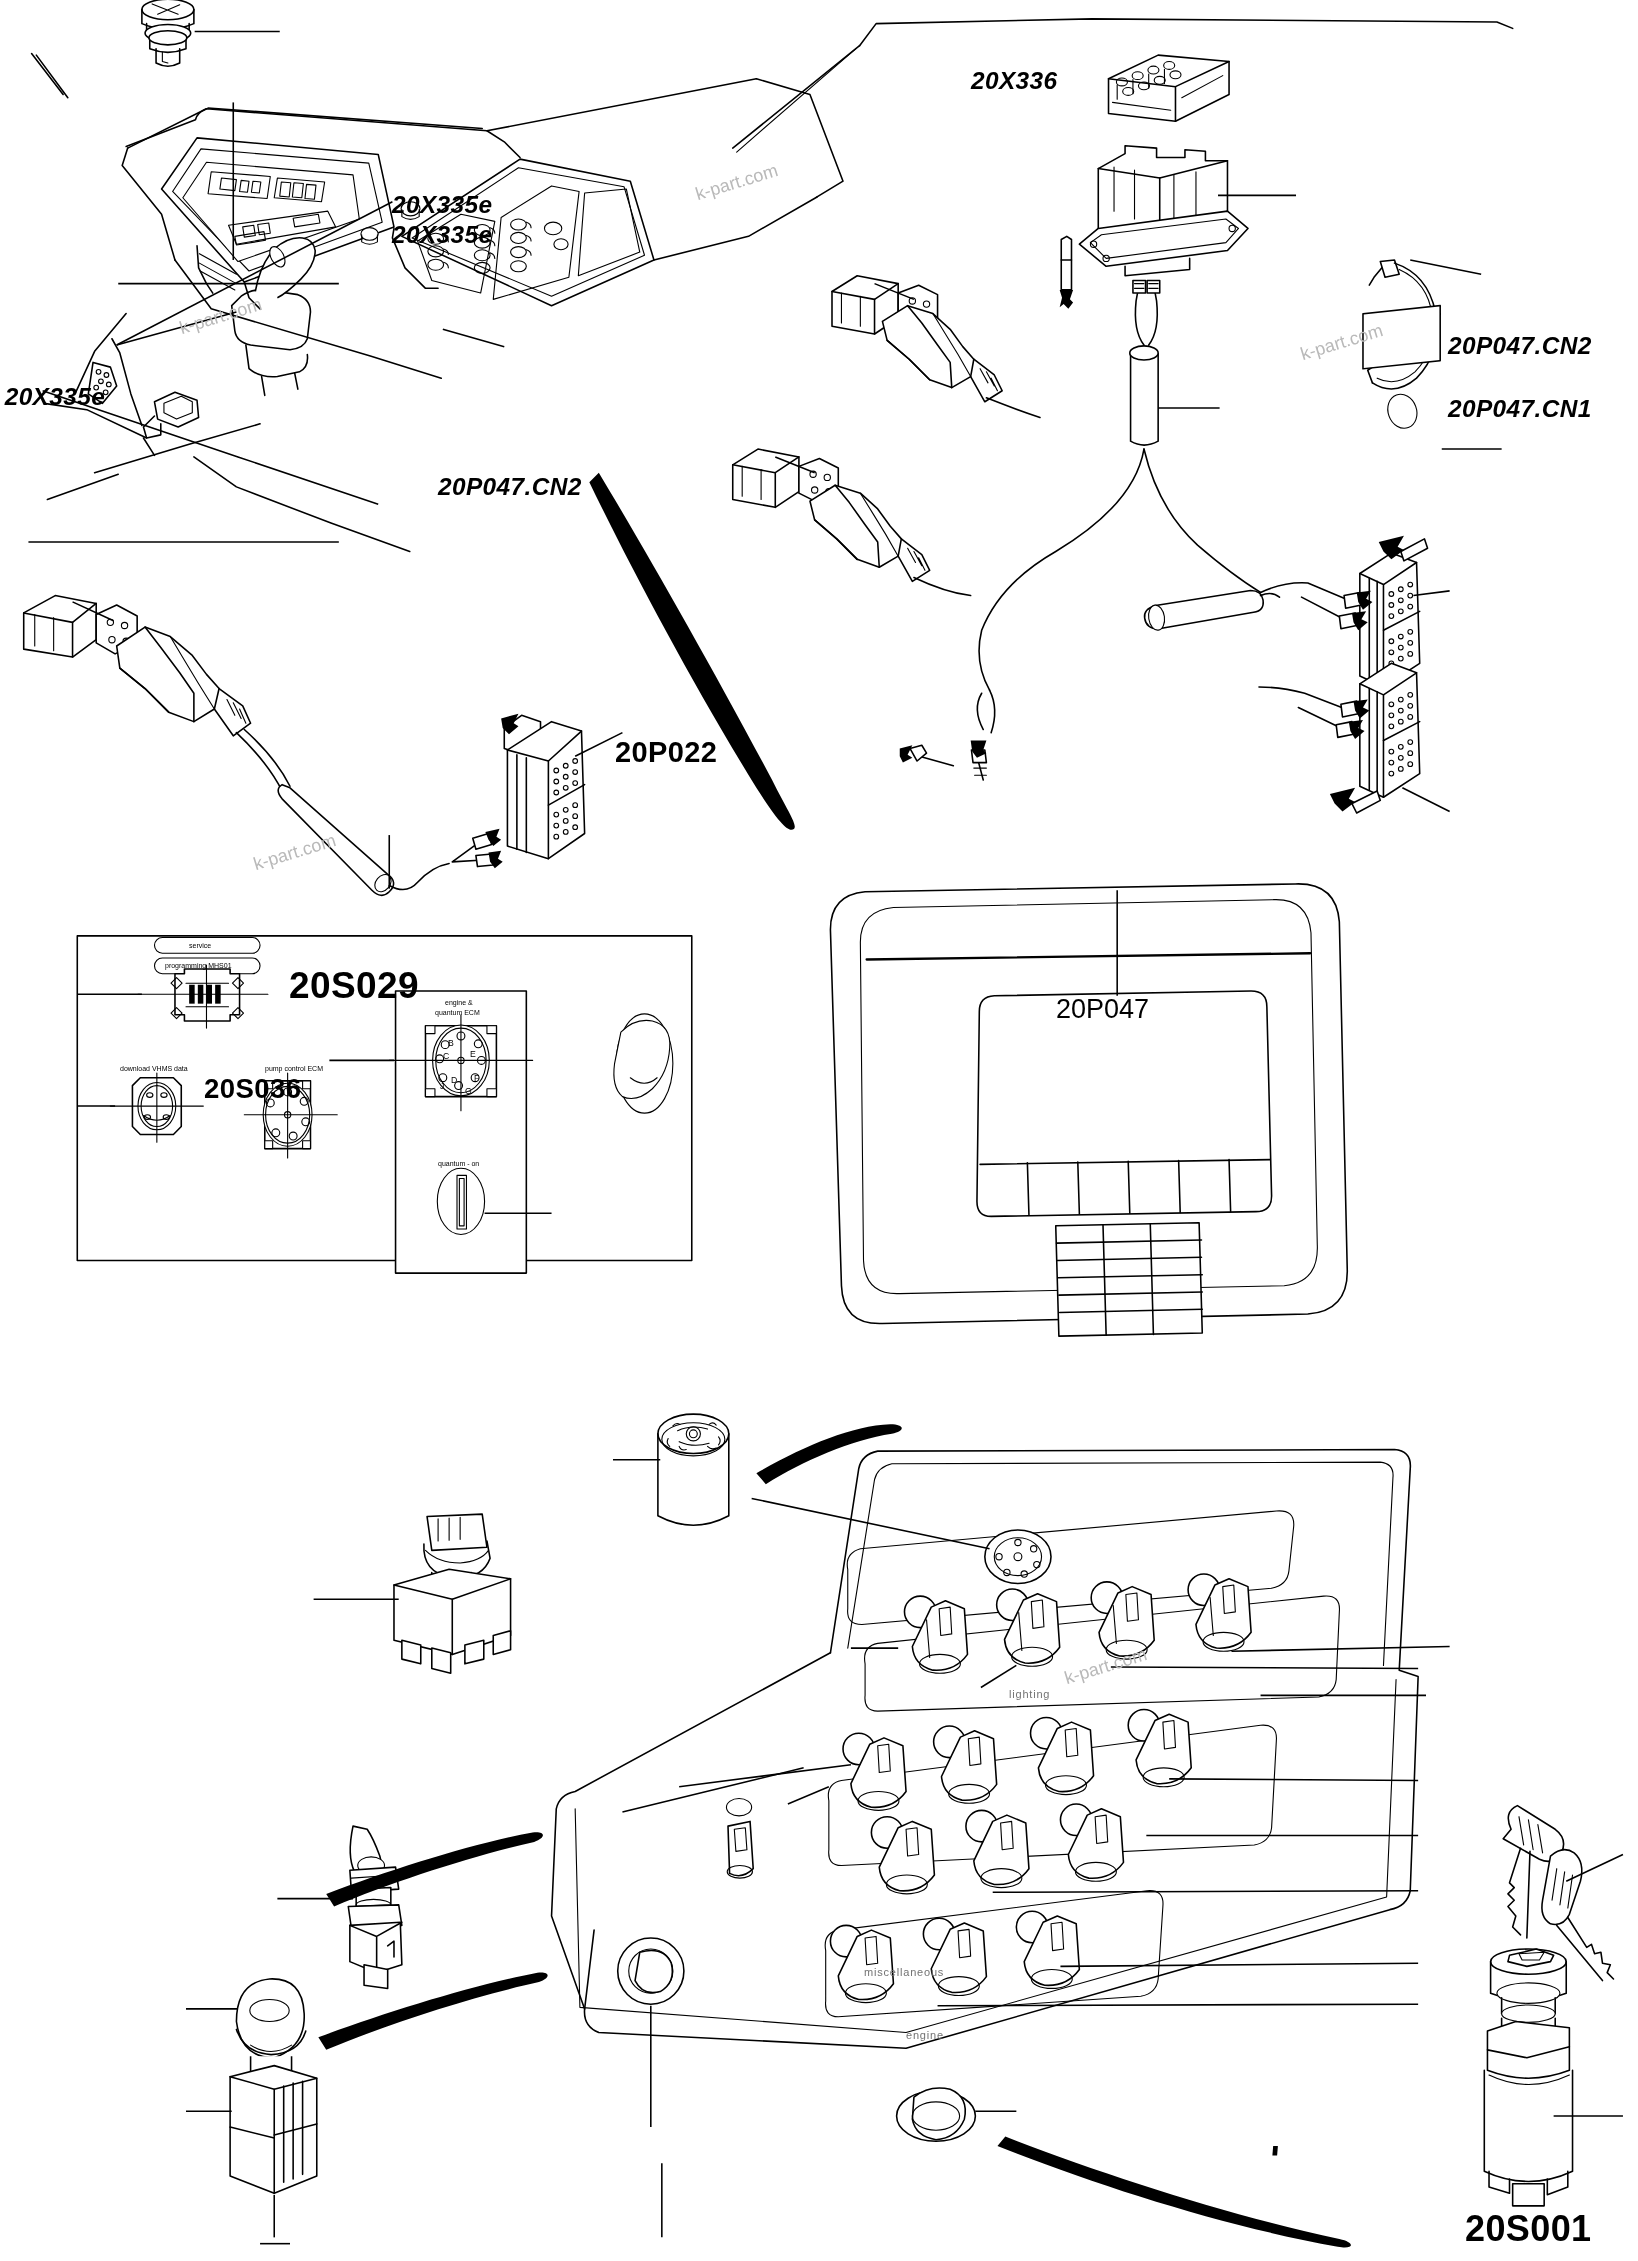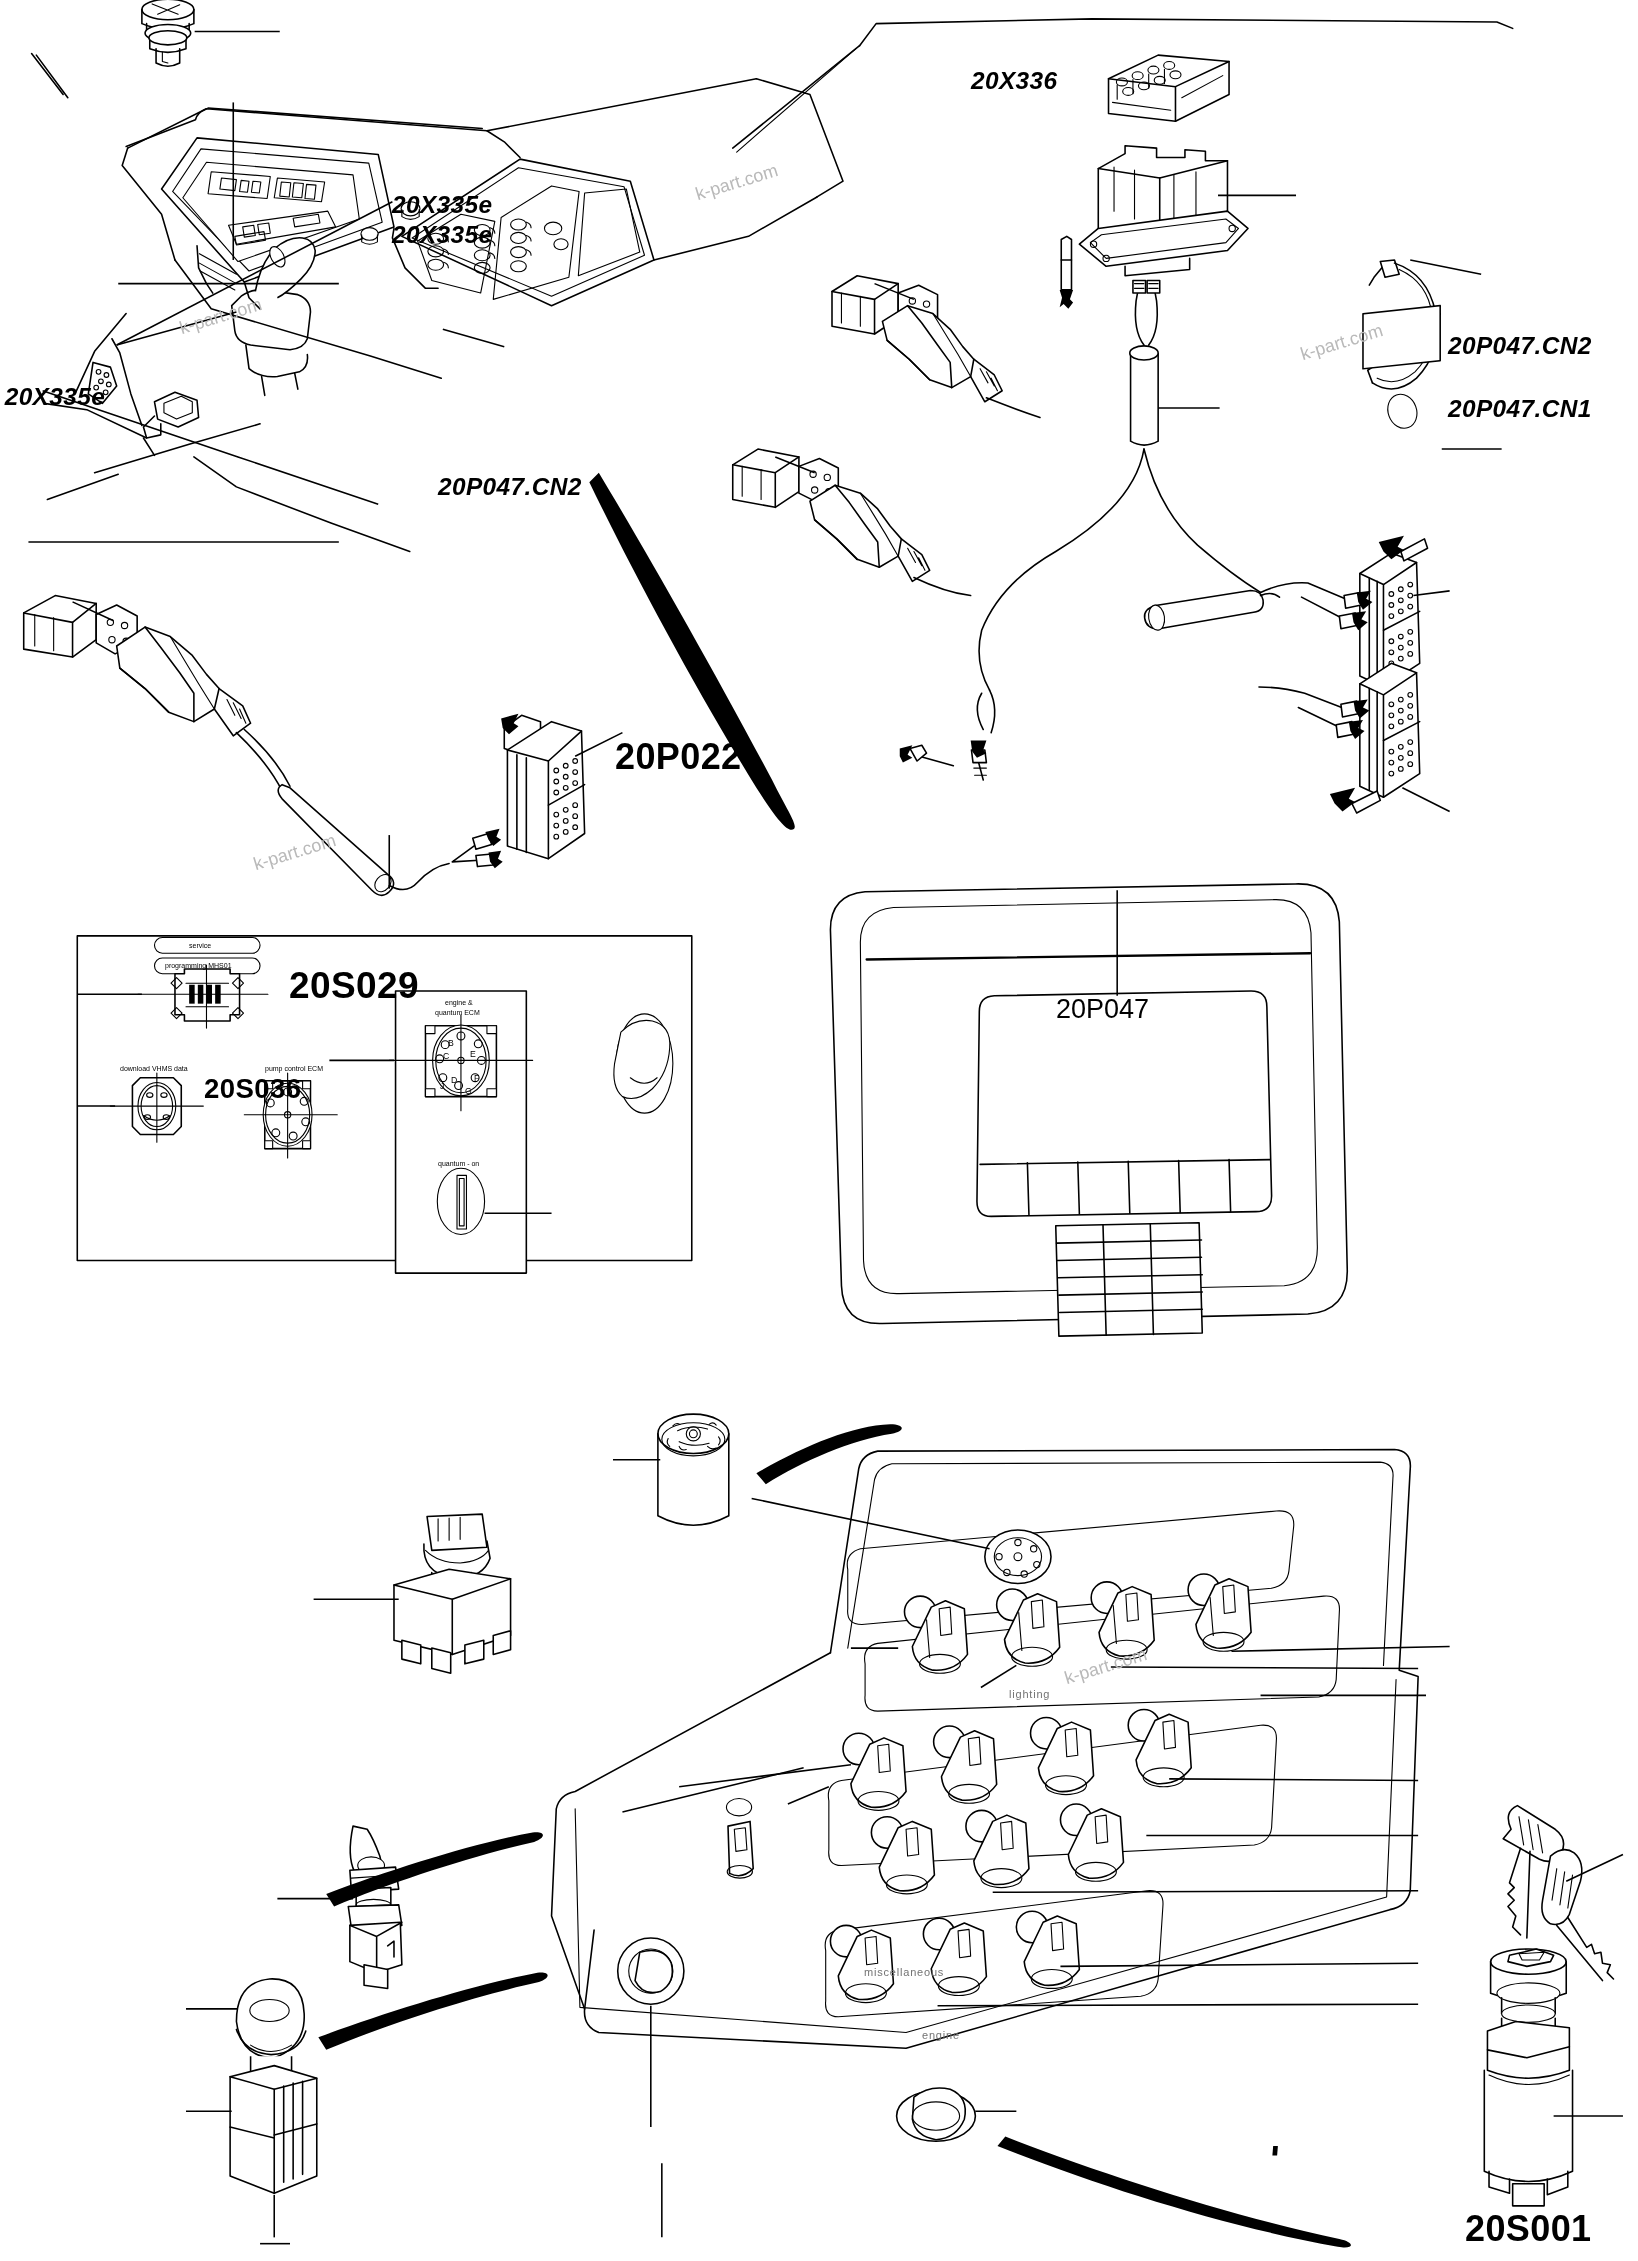--- a/index.html
+++ b/index.html
@@ -799,30 +799,30 @@
 
 </svg>
 
 <div class="lbl" style="left:971px;top:67px;">20X336</div>
 <div class="lbl" style="left:392px;top:191px;">20X335e</div>
 <div class="lbl" style="left:392px;top:221px;">20X335e</div>
 <div class="lbl" style="left:4.7px;top:383px;">20X335e</div>
 <div class="lbl" style="left:1448px;top:332px;">20P047.CN2</div>
 <div class="lbl" style="left:1448px;top:395px;">20P047.CN1</div>
 <div class="lbl" style="left:438px;top:473px;">20P047.CN2</div>
-<div class="lbl plain" style="left:615px;top:736px;font-size:36px;">20P022</div>
+<div class="lbl plain" style="left:615px;top:736px;font-size:29px;">20P022</div>
 <div class="lbl plain" style="left:289px;top:965px;font-size:37px;">20S029</div>
 <div class="lbl plain" style="left:204px;top:1073px;font-size:27.6px;">20S036</div>
 <div class="lbl plain" style="left:1465px;top:2208px;font-size:36px;">20S001</div>
 
 <div class="boxlab" style="left:1056px;top:994px;">20P047</div>
 
 <div class="panlab" style="left:1009px;top:1688px;">lighting</div>
 <div class="panlab" style="left:864px;top:1942px;margin-top:24px;">miscellaneous</div>
-<div class="panlab" style="left:906px;top:2029px;margin-left:16px;">engine</div>
+<div class="panlab" style="left:906px;top:2029px;">engine</div>
 
 <div class="tiny" style="left:189px;top:942px;">service</div>
 <div class="tiny" style="left:165px;top:962px;">programming MHS01</div>
 <div class="tiny" style="left:120px;top:1065px;">download VHMS data</div>
 <div class="tiny" style="left:265px;top:1065px;">pump control ECM</div>
 <div class="tiny" style="left:445px;top:999px;">engine &amp;</div>
 <div class="tiny" style="left:435px;top:1009px;">quantum ECM</div>
 <div class="tiny" style="left:438px;top:1160px;">quantum - on</div>
 
 <div class="tiny2" style="left:443px;top:1051px;">C</div>

